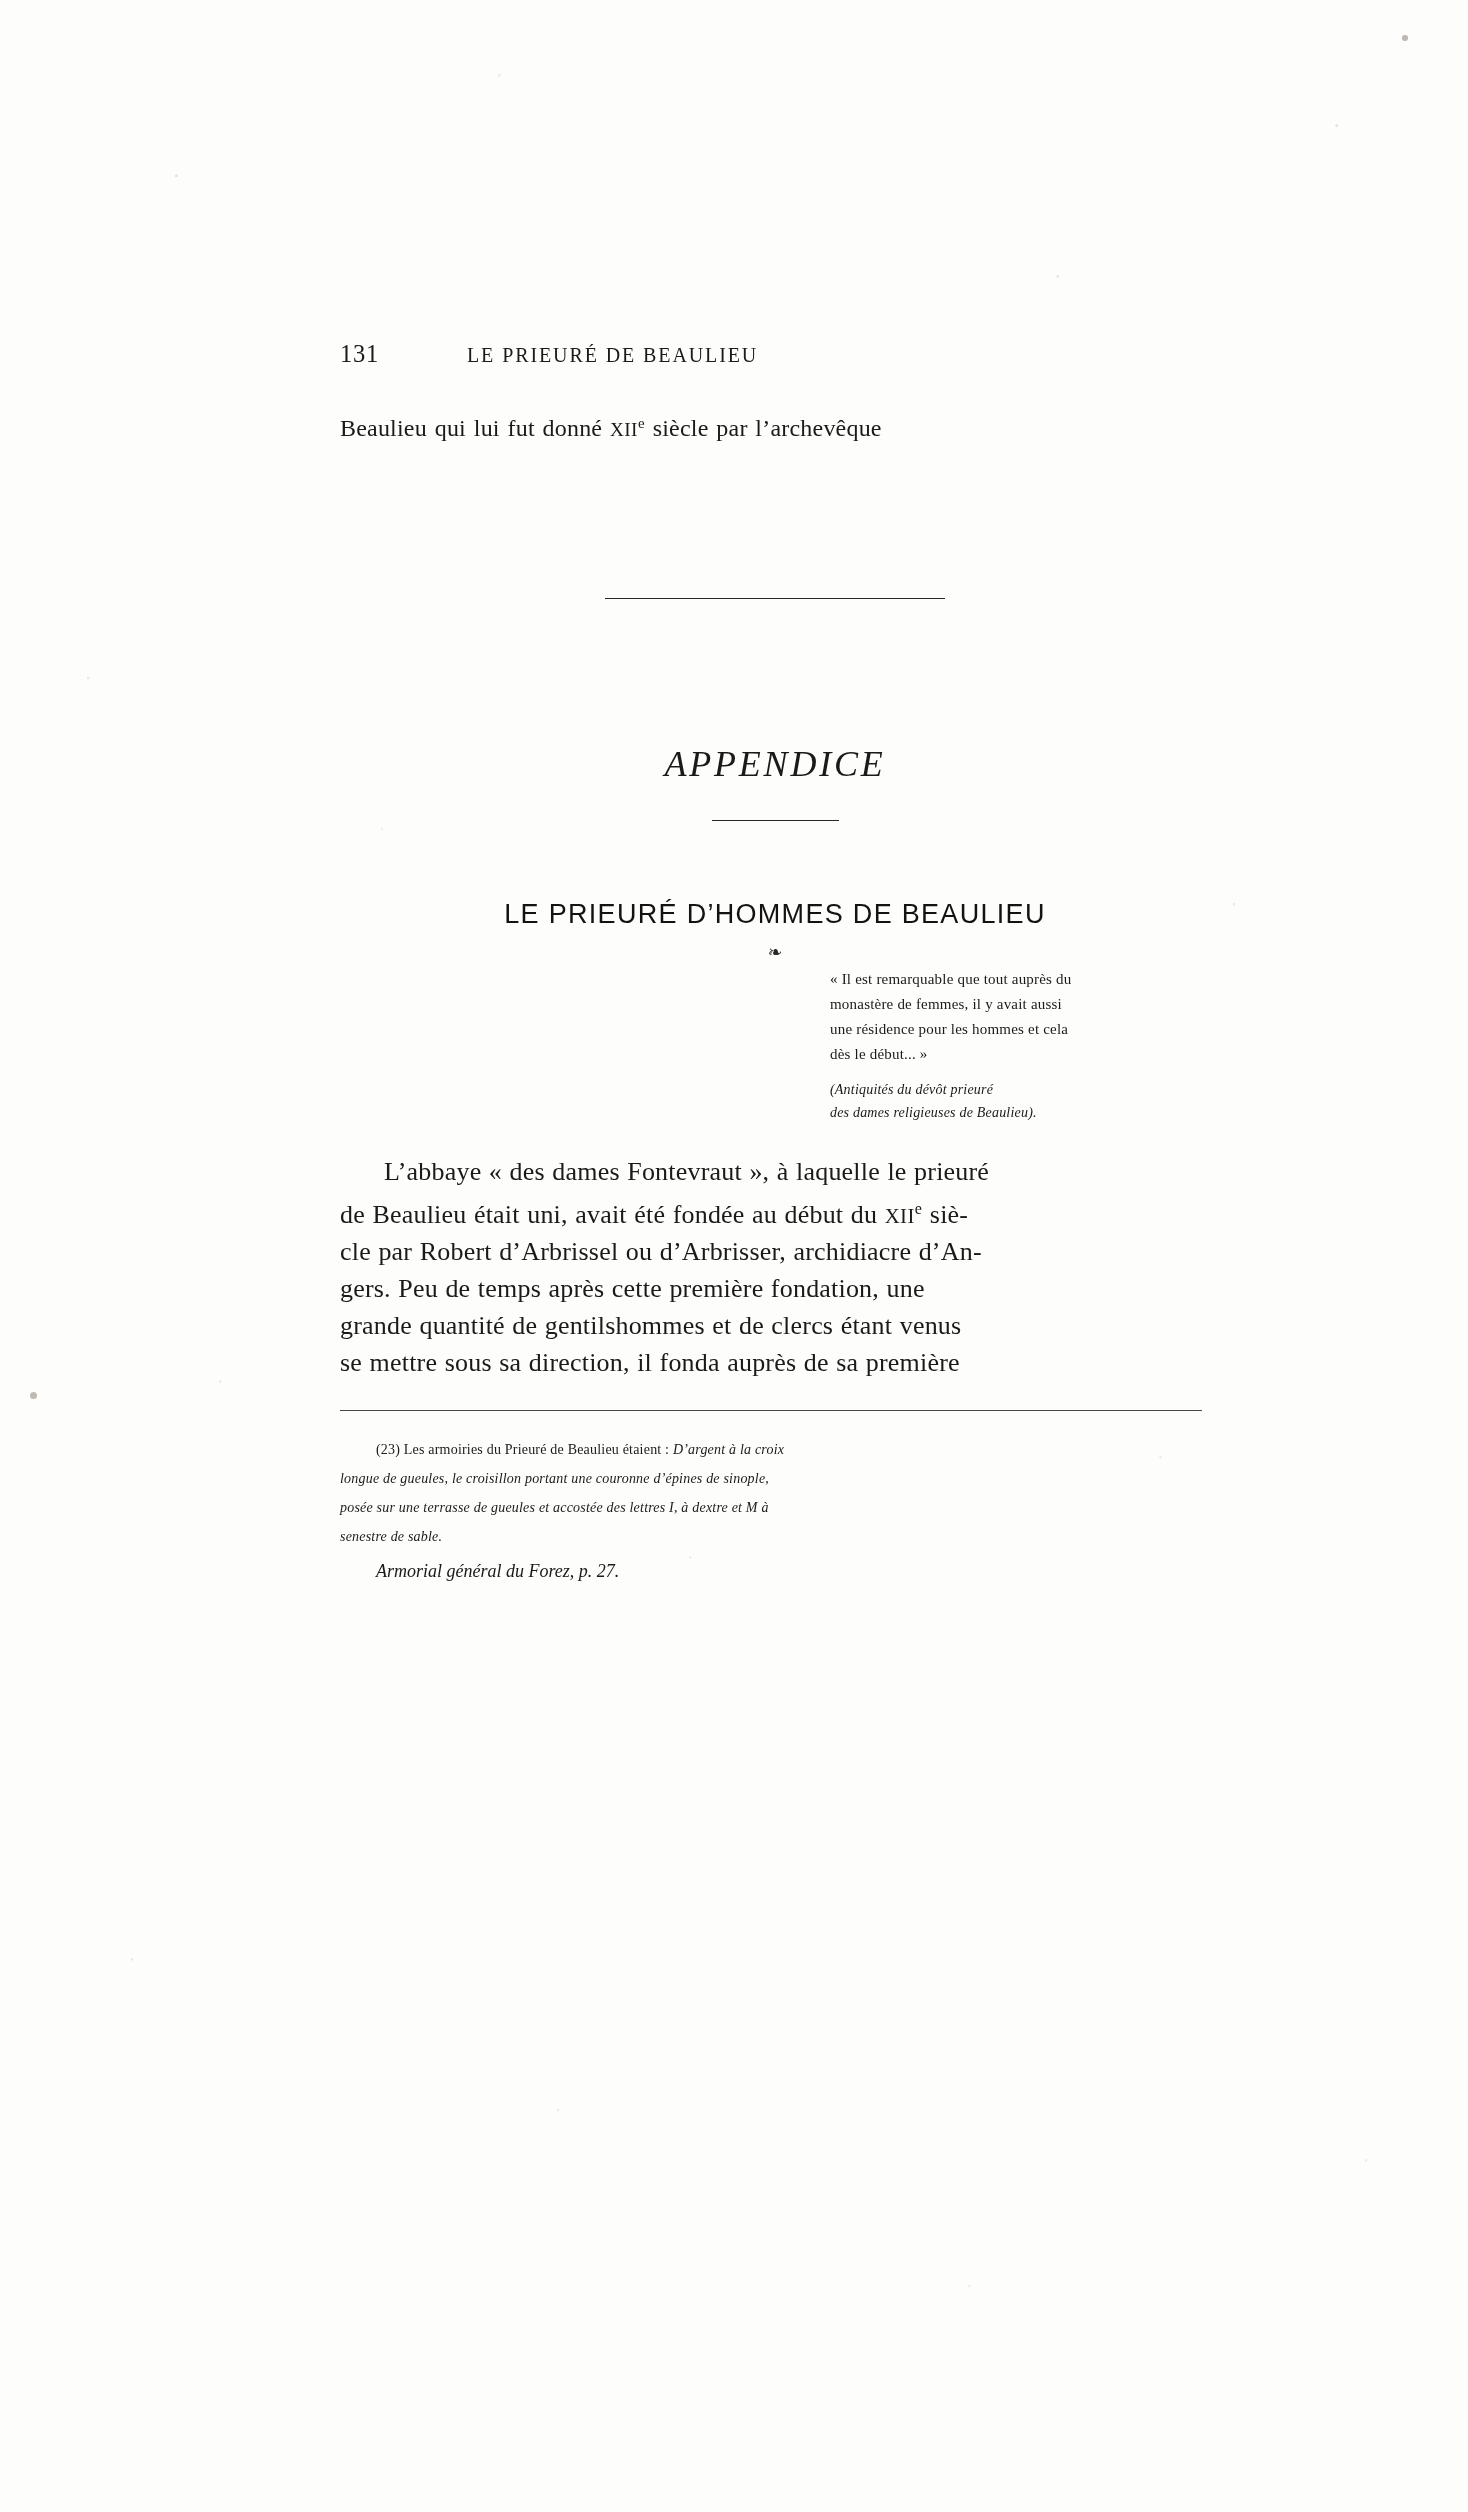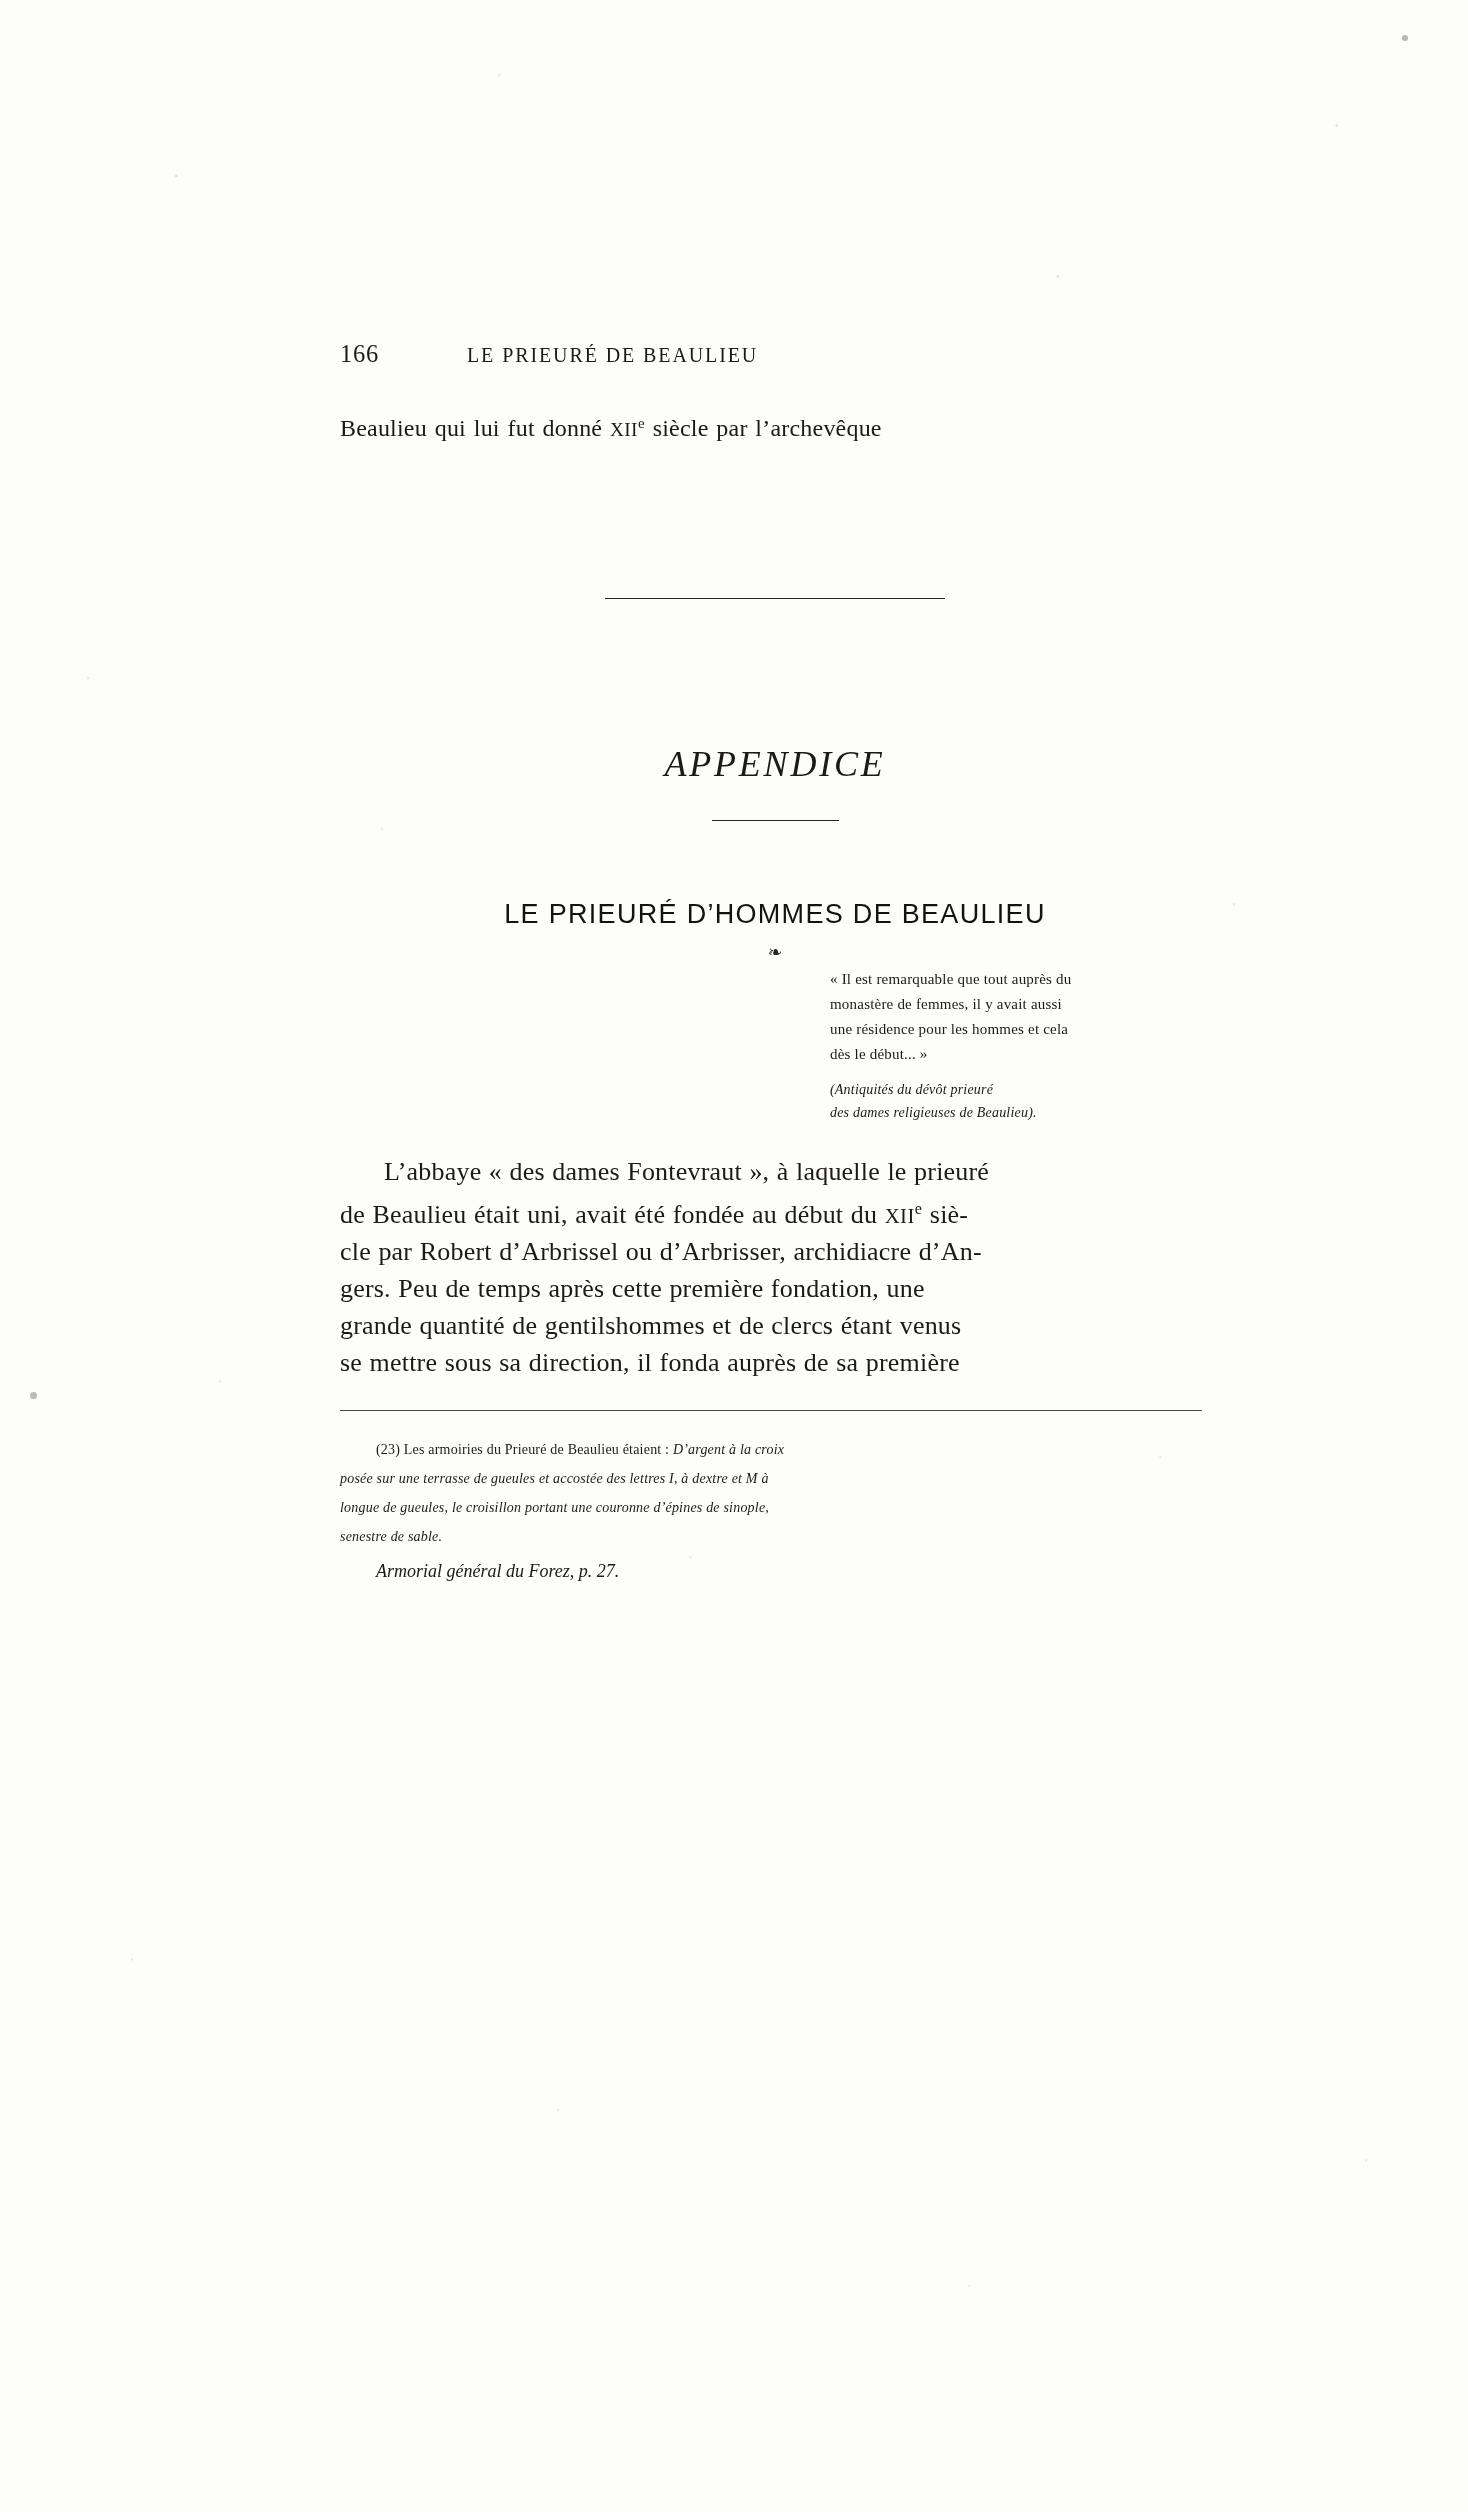--- a/index.html
+++ b/index.html
@@ -188,21 +188,21 @@
 <body>
 
 <div class="page"></div>
 
 <div class="mark" style="left:1402px; top:35px; width:5.5px; height:5.5px;"></div>
 <div class="mark" style="left:30px; top:1392px; width:7.1px; height:7.1px;"></div>
 
 <div class="content">
 
   <div class="running-head">
-    <div class="folio">166</div>
+    <div class="folio">131</div>
     <div class="head-title">LE PRIEURÉ DE BEAULIEU</div>
   </div>
 
   <div class="top-para">
     <span>Beaulieu qui lui fut donné </span><span class="smallcaps">XII</span><sup class="sc">e</sup><span> siècle par l’archevêque</span>
   </div>
 
   <div class="rule-wide"></div>
 
   <div class="appendice">APPENDICE</div>
@@ -230,20 +230,20 @@
     <span class="line">cle par Robert d’Arbrissel ou d’Arbrisser, archidiacre d’An-</span>
     <span class="line">gers. Peu de temps après cette première fondation, une</span>
     <span class="line">grande quantité de gentilshommes et de clercs étant venus</span>
     <span class="line">se mettre sous sa direction, il fonda auprès de sa  première</span>
   </div>
 
   <div class="footnote-rule"></div>
 
   <div class="footnote">
     <span class="line first"><span>(23) Les armoiries du Prieuré de Beaulieu étaient : </span><em>D’argent à la croix</em></span>
+    <span class="line"><em>longue de gueules, le croisillon portant une couronne d’épines de sinople,</em></span>
     <span class="line"><em>posée sur une terrasse de gueules et accostée des lettres I,  à  dextre et M à</em></span>
-    <span class="line"><em>longue de gueules, le croisillon portant une couronne d’épines de sinople,</em></span>
     <span class="line"><em>senestre de sable.</em></span>
   </div>
   <div class="footnote-ref">Armorial général du Forez, p. 27.</div>
 
 </div>
 
 
 </body></html>

